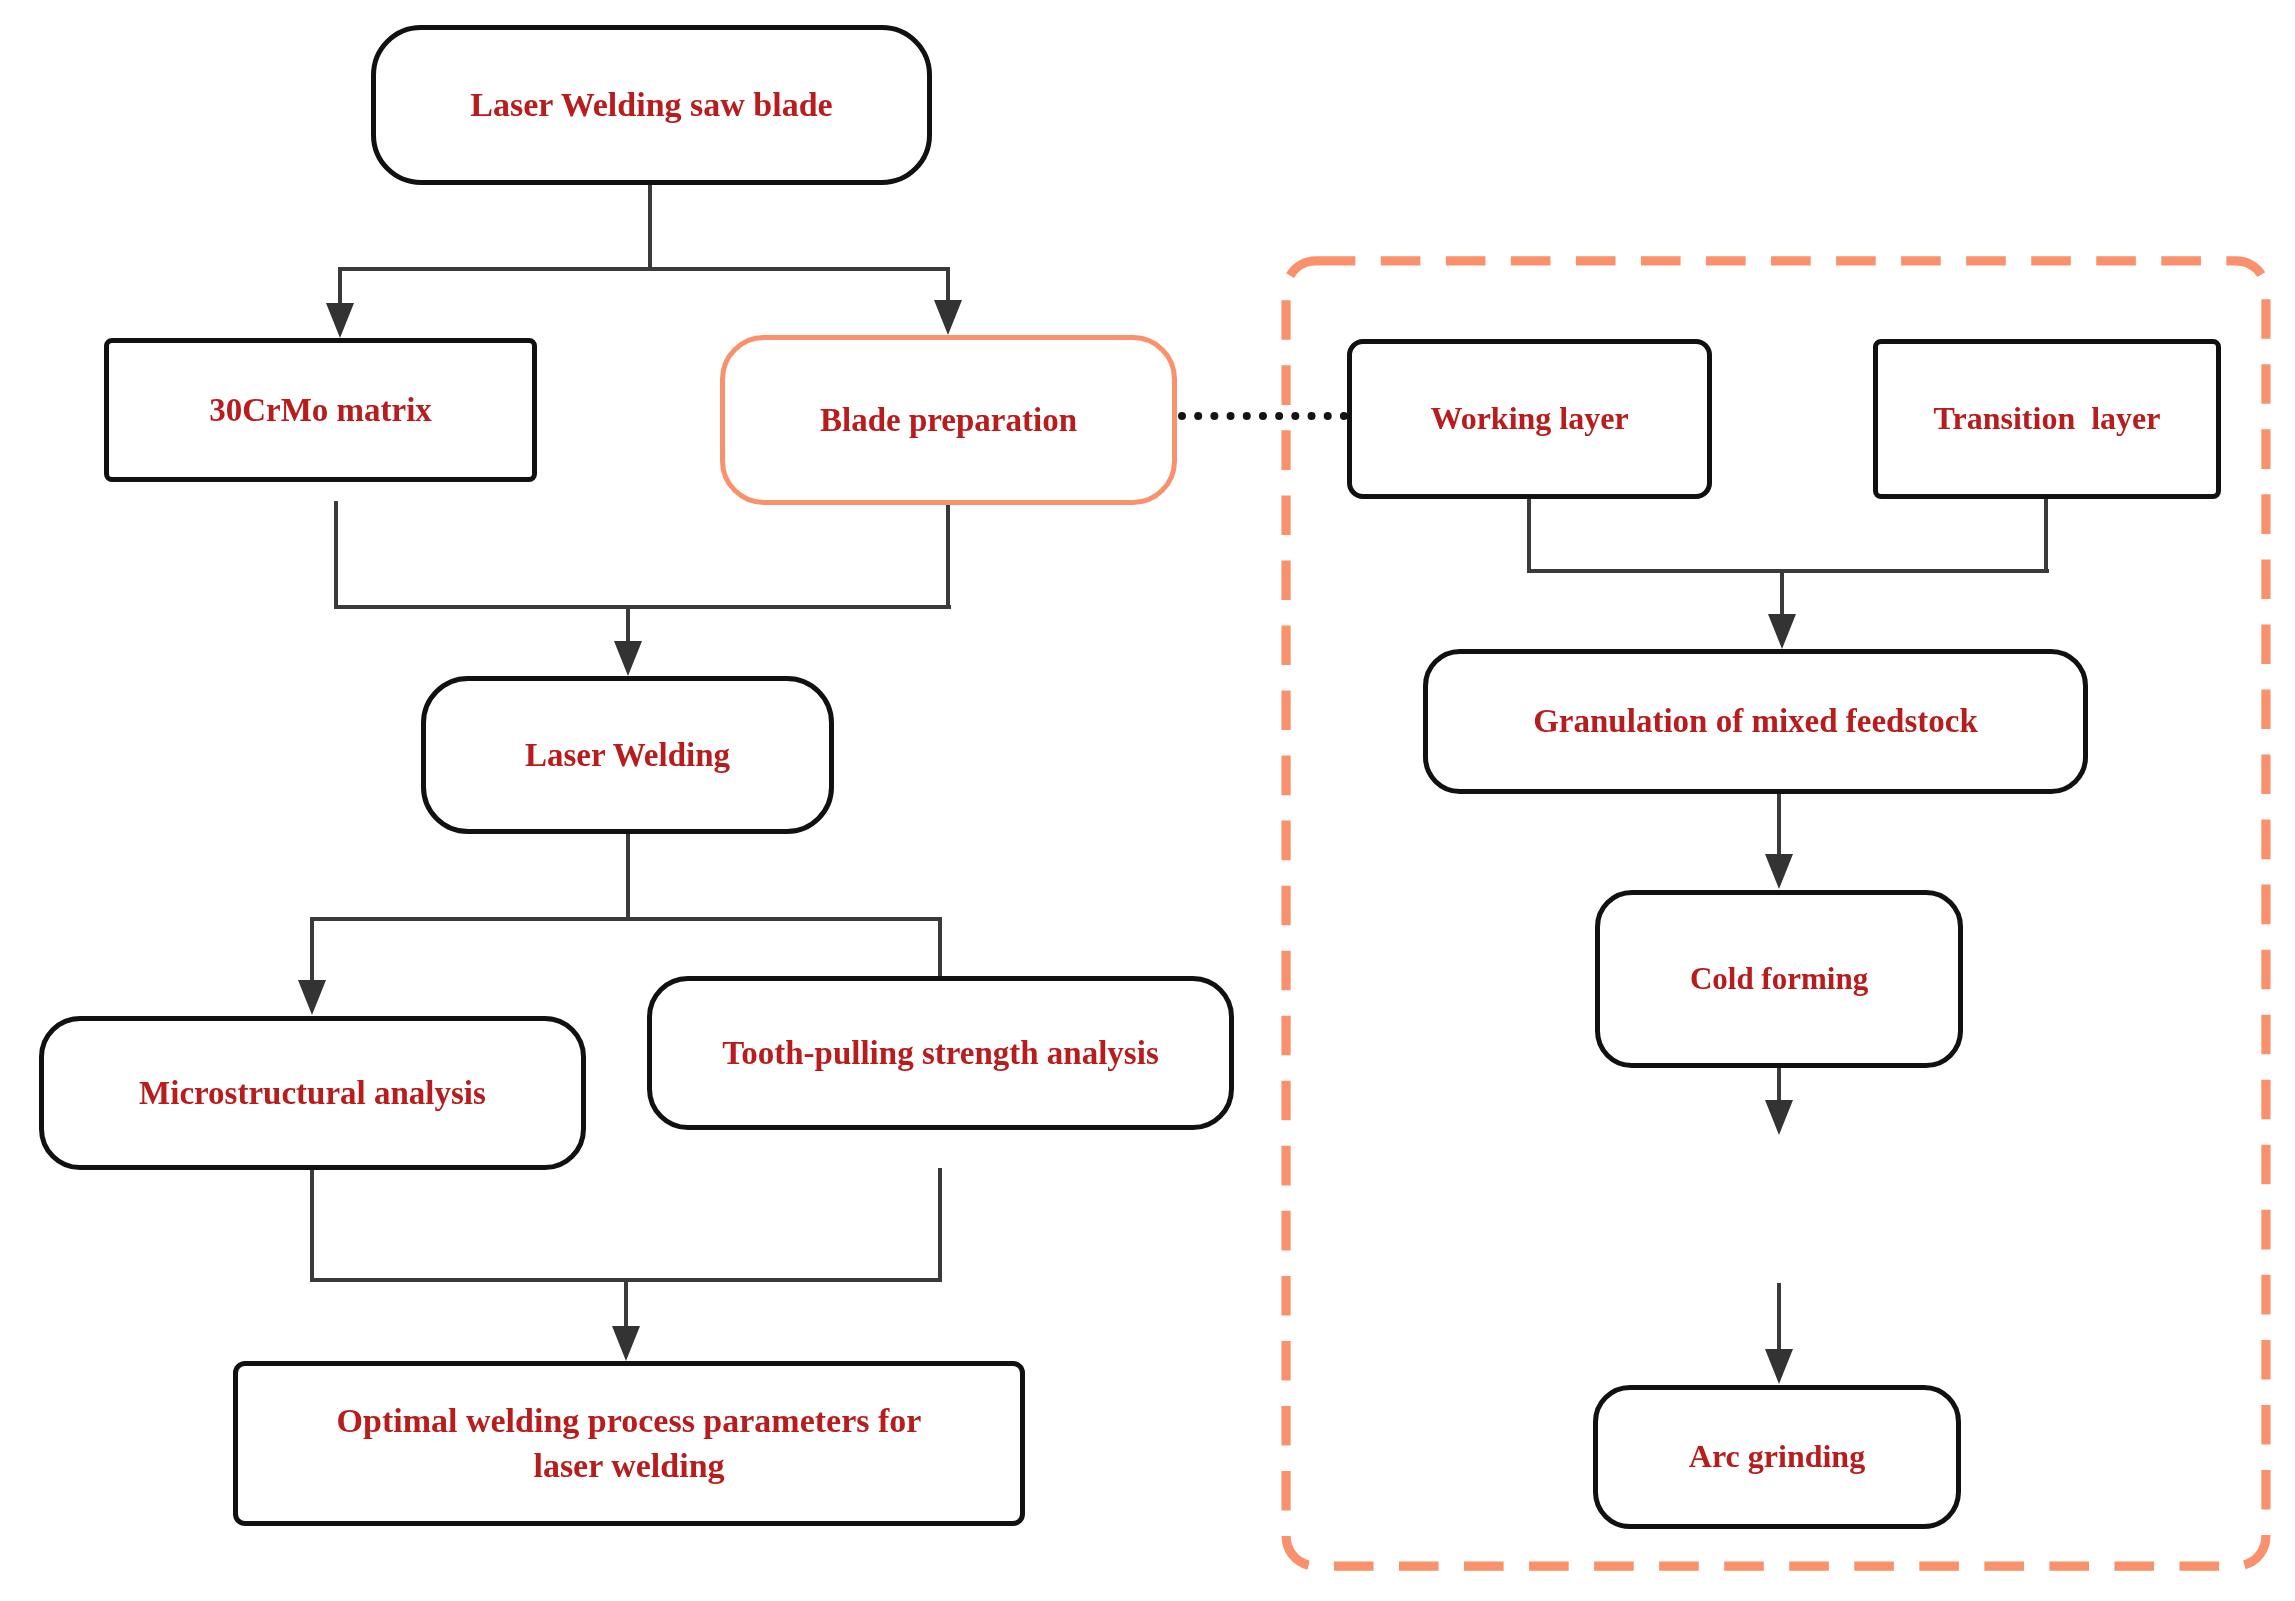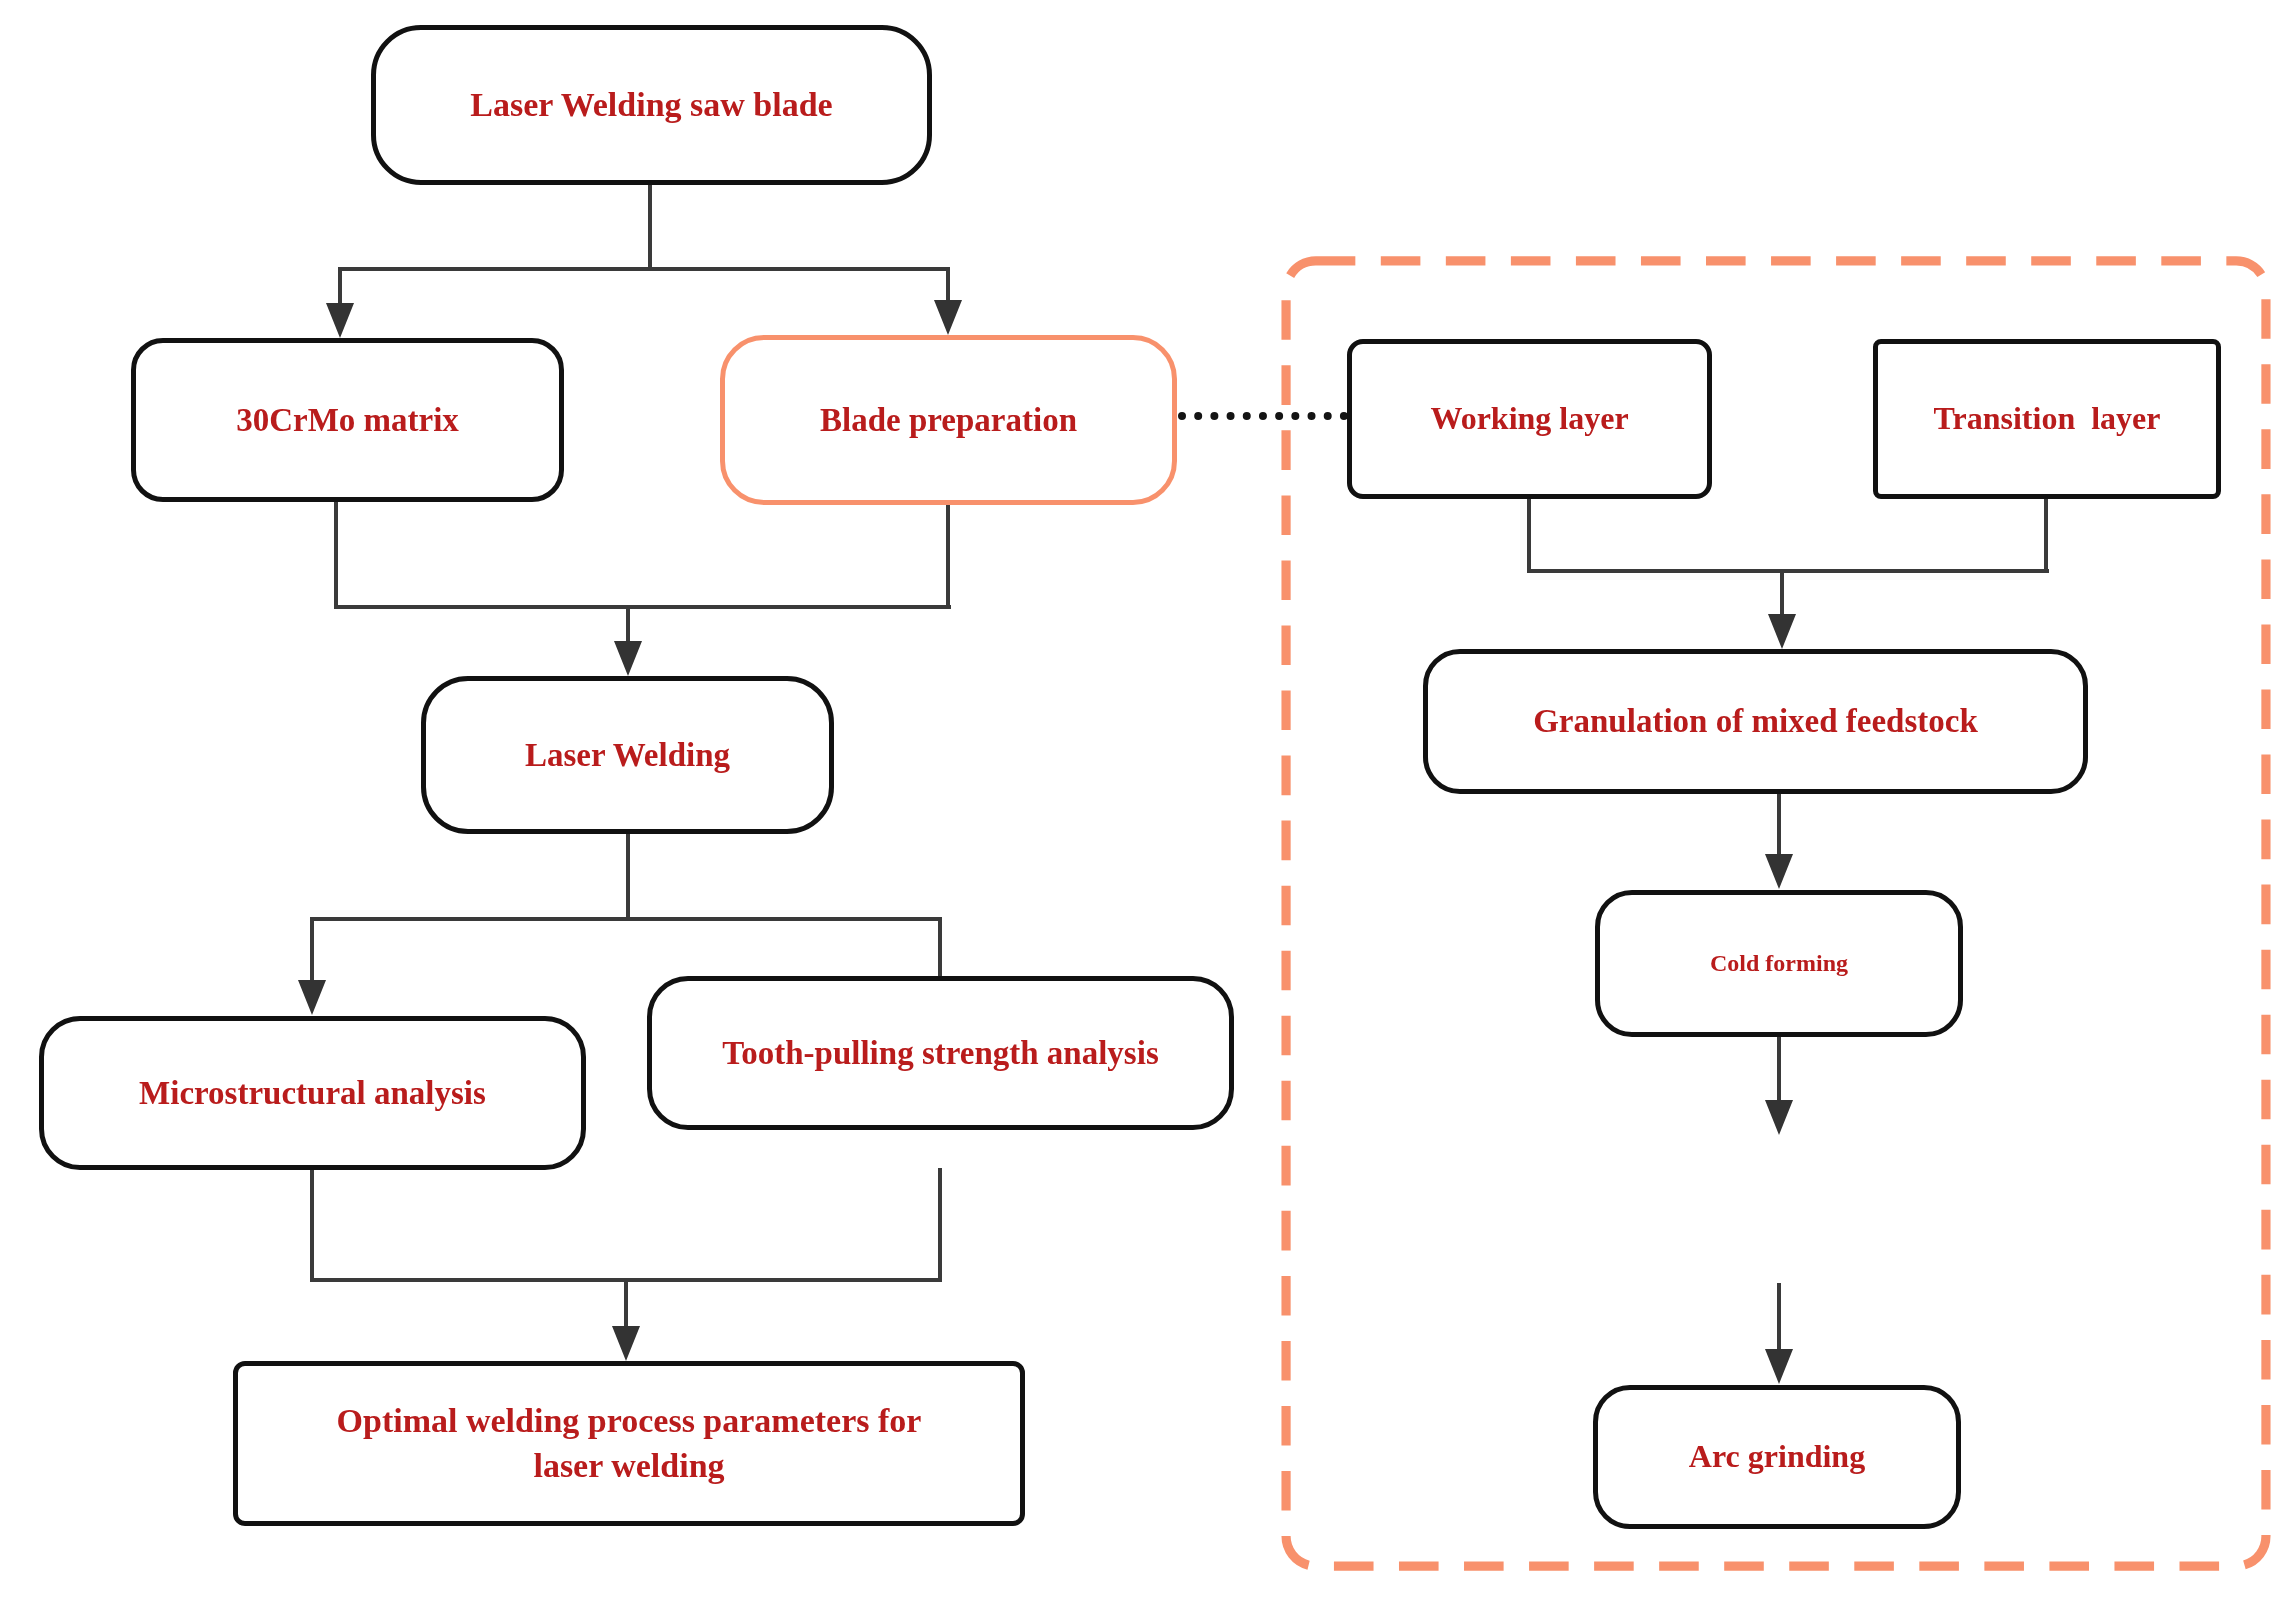--- a/index.html
+++ b/index.html
@@ -24,30 +24,30 @@
     border: 5.7px solid #111111;
     color: #b91c1c;
     font-weight: 700;
     white-space: pre-wrap;
     line-height: 1.3;
     z-index: 3;
   }
   .accent-border { border-color: #f8916c; }
 
   #node-a { left: 371px;  top: 25px;   width: 561px; height: 160px; border-radius: 50px; font-size: 34px; }
-  #node-b { left: 131px;  top: 338px;  width: 433px; height: 164px; border-radius: 32px; font-size: 33px; }
+  #node-b { left: 104px;  top: 338px;  width: 433px; height: 144px; border-radius: 8px; font-size: 33px; }
   #node-c { left: 720px; top: 335px;  width: 457px; height: 170px; border-radius: 44px; font-size: 33px; }
   #node-d { left: 421px;  top: 676px;  width: 413px; height: 158px; border-radius: 47px; font-size: 33px; }
   #node-e { left: 39px;   top: 1016px; width: 547px; height: 154px; border-radius: 41px; font-size: 33px; }
   #node-f { left: 647px;  top: 976px; width: 587px; height: 154px; border-radius: 41px; font-size: 33px; }
   #node-g { left: 233px;  top: 1361px; width: 792px; height: 165px; border-radius: 12px; font-size: 34px; }
   #node-h { left: 1347px; top: 339px;  width: 365px; height: 160px; border-radius: 16px; font-size: 32px; }
   #node-i { left: 1873px; top: 339px;  width: 348px; height: 160px; border-radius: 8px; font-size: 32px; }
   #node-j { left: 1423px; top: 649px;  width: 665px; height: 145px; border-radius: 37px; font-size: 33px; }
-  #node-k { left: 1595px; top: 890px; width: 368px; height: 147px; border-radius: 37px; font-size: 24px; }
+  #node-k { left: 1595px; top: 890px; width: 368px; height: 178px; border-radius: 37px; font-size: 31px; }
   #node-l { left: 1593px; top: 1135px; width: 368px; height: 149px; border-radius: 37px; font-size: 32px; }
   #node-m { left: 1593px; top: 1385px; width: 368px; height: 144px; border-radius: 37px; font-size: 32px; }
 
   
   .vline, .hline { position: absolute; background: #3a3a3a; z-index: 1; }
   .vline { width: 4.2px; }
   .hline { height: 4.2px; }
 
   .arrowhead {
     position: absolute;

